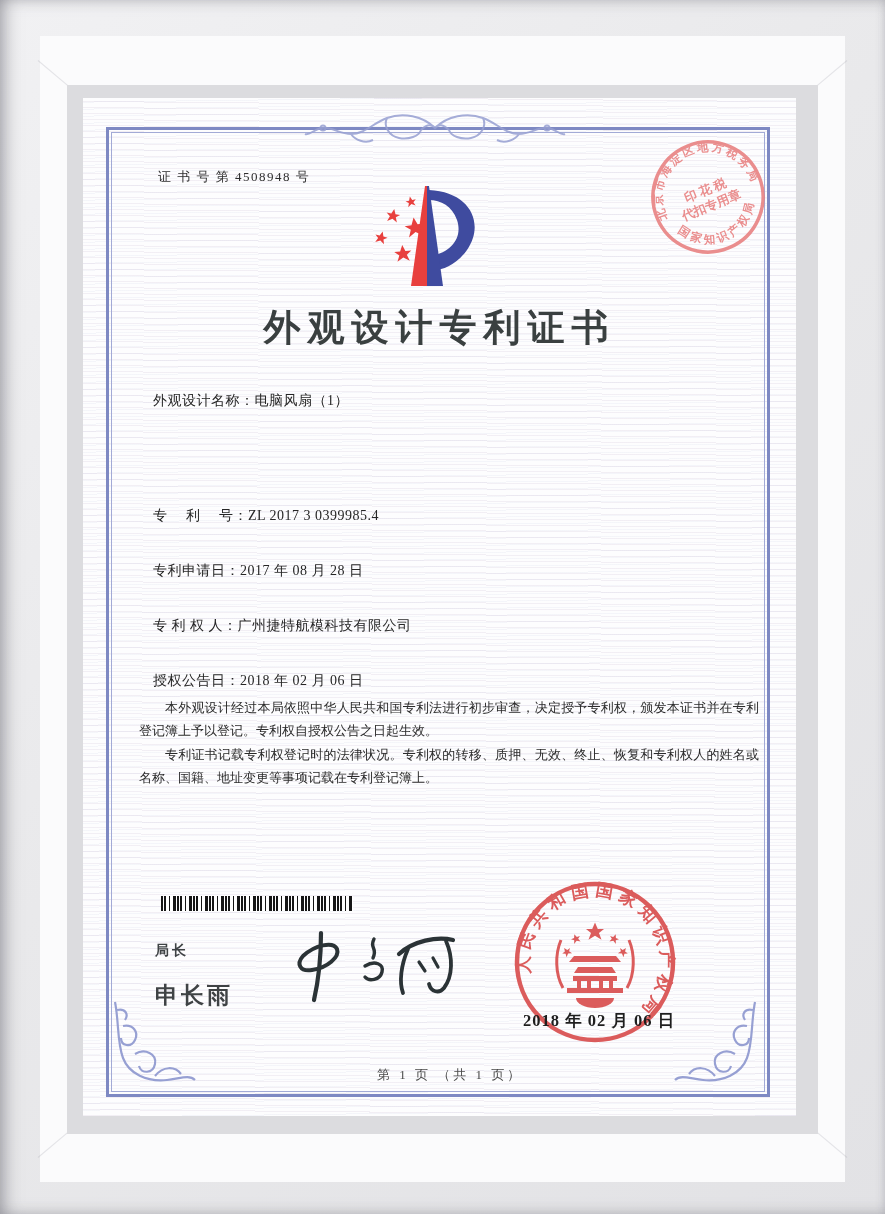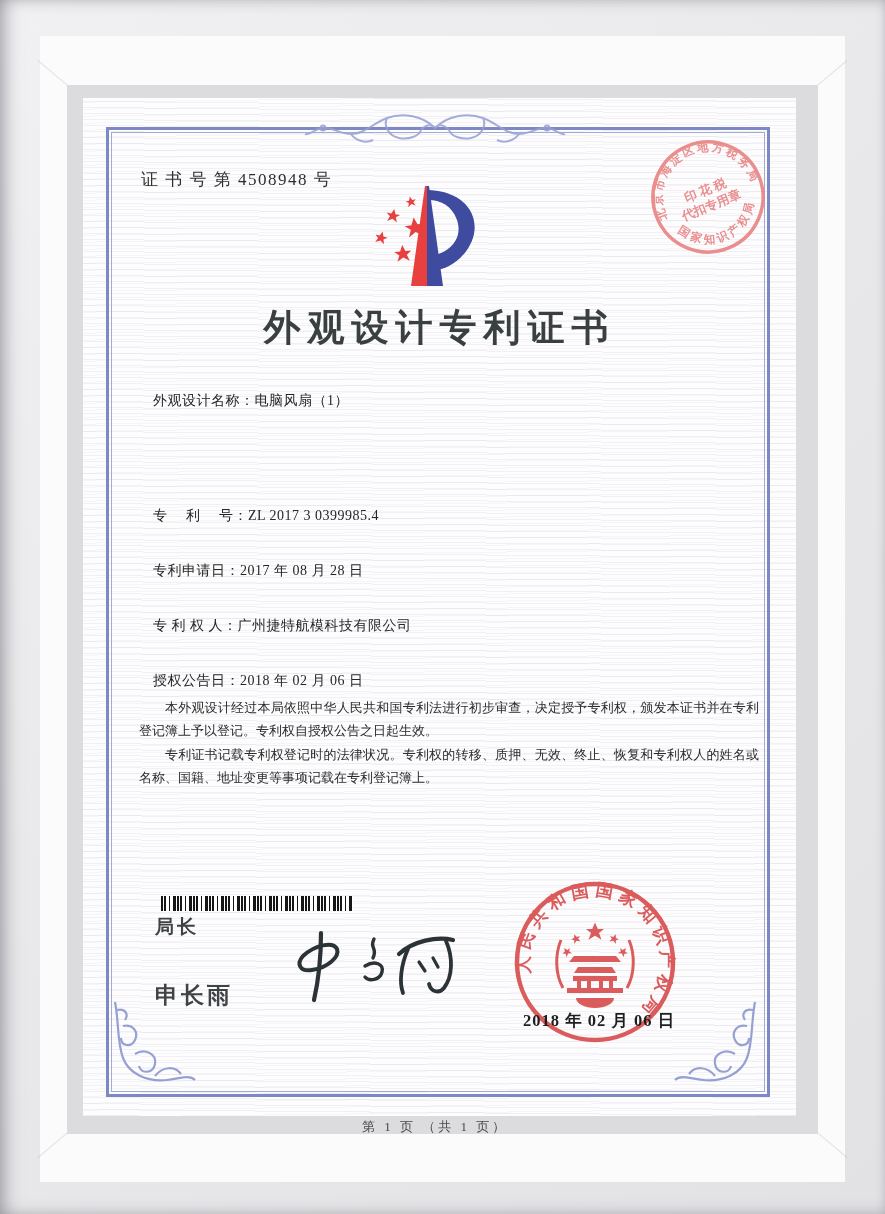--- a/index.html
+++ b/index.html
@@ -17,39 +17,39 @@
   .m-br{bottom:56px;right:38px;transform:rotate(40deg);transform-origin:right center;}
   .mat-gap{position:absolute;top:85px;left:67px;right:67px;bottom:80px;background:#dcdcdf;}
   .paper{position:absolute;top:98px;left:83px;width:713px;height:1018px;background:#fdfdfe;
     background-image:
       repeating-linear-gradient(0.5deg, rgba(188,168,198,.17) 0 1px, rgba(255,255,255,0) 1px 6px),
       repeating-linear-gradient(-0.7deg, rgba(168,178,212,.10) 0 1px, rgba(255,255,255,0) 1px 7px);}
   
   .cert-border{position:absolute;left:23px;top:29px;width:658px;height:964px;border:3px solid #7e89c3;}
   .cert-border-inner{position:absolute;inset:2px;border:1px solid #a2aad6;}
   
-  .cert-no{position:absolute;left:58px;top:70px;font-size:17px;color:#2e2e2e;letter-spacing:1.5px;}
+  .cert-no{position:absolute;left:75px;top:70px;font-size:13px;color:#2e2e2e;letter-spacing:1.5px;}
   .logo{position:absolute;left:276px;top:84px;}
   .title{position:absolute;left:0;top:205px;width:100%;text-align:center;font-size:37px;font-weight:600;
     color:#3a4040;letter-spacing:7px;}
   .field{position:absolute;left:70px;right:30px;font-size:14px;color:#262626;letter-spacing:.5px;white-space:nowrap;}
   .f0{top:294px}.f1{top:354px}.f2{top:409px}.f3{top:464px}.f4{top:519px}.f5{top:574px}
   .paras{position:absolute;left:56px;top:598px;width:620px;font-size:13px;line-height:1.8;color:#2a2a2a;
     text-align:justify;}
   .paras p{margin:0;text-indent:2em;}
   .barcode{position:absolute;left:78px;top:798px;width:192px;height:15px;
     background:repeating-linear-gradient(90deg,#161616 0 2px,#fff 2px 3px,#161616 3px 5px,#fff 5px 8px,#161616 8px 9px,#fff 9px 12px,#161616 12px 15px,#fff 15px 16px);}
-  .issuer-title{position:absolute;left:72px;top:816px;font-family:"Liberation Sans","DejaVu Sans",sans-serif;
-    font-size:19px;font-weight:700;color:#3f4345;letter-spacing:3px;}
+  .issuer-title{position:absolute;left:72px;top:844px;font-family:"Liberation Sans","DejaVu Sans",sans-serif;
+    font-size:14px;font-weight:700;color:#3f4345;letter-spacing:3px;}
   .issuer-name{position:absolute;left:72px;top:882px;font-family:"Liberation Sans","DejaVu Sans",sans-serif;
     font-size:23px;font-weight:700;color:#3f4345;letter-spacing:3px;}
   .signature{position:absolute;left:196px;top:826px;}
   .seal{position:absolute;left:420px;top:772px;opacity:.92;}
   .seal-date{position:absolute;left:440px;top:912px;font-size:16.5px;font-weight:700;color:#1e1e1e;letter-spacing:1px;z-index:5;}
-  .footer{position:absolute;left:23px;top:1020px;width:658px;text-align:center;font-size:13px;color:#4a4a4a;letter-spacing:3px;}
+  .footer{position:absolute;left:23px;top:968px;width:658px;text-align:center;font-size:13px;color:#4a4a4a;letter-spacing:3px;padding-left:15px;}
   .tax-stamp{position:absolute;left:566px;top:40px;transform:rotate(-22deg);opacity:.88;z-index:4;}
   .ornament{position:absolute;z-index:3;}
   .orn-top{left:220px;top:8px;}
   .orn-bl{left:26px;top:898px;}
   .orn-br{left:586px;top:898px;transform:scaleX(-1);}
 </style>
 </head>
 <body>
 
 <div class="stage">

